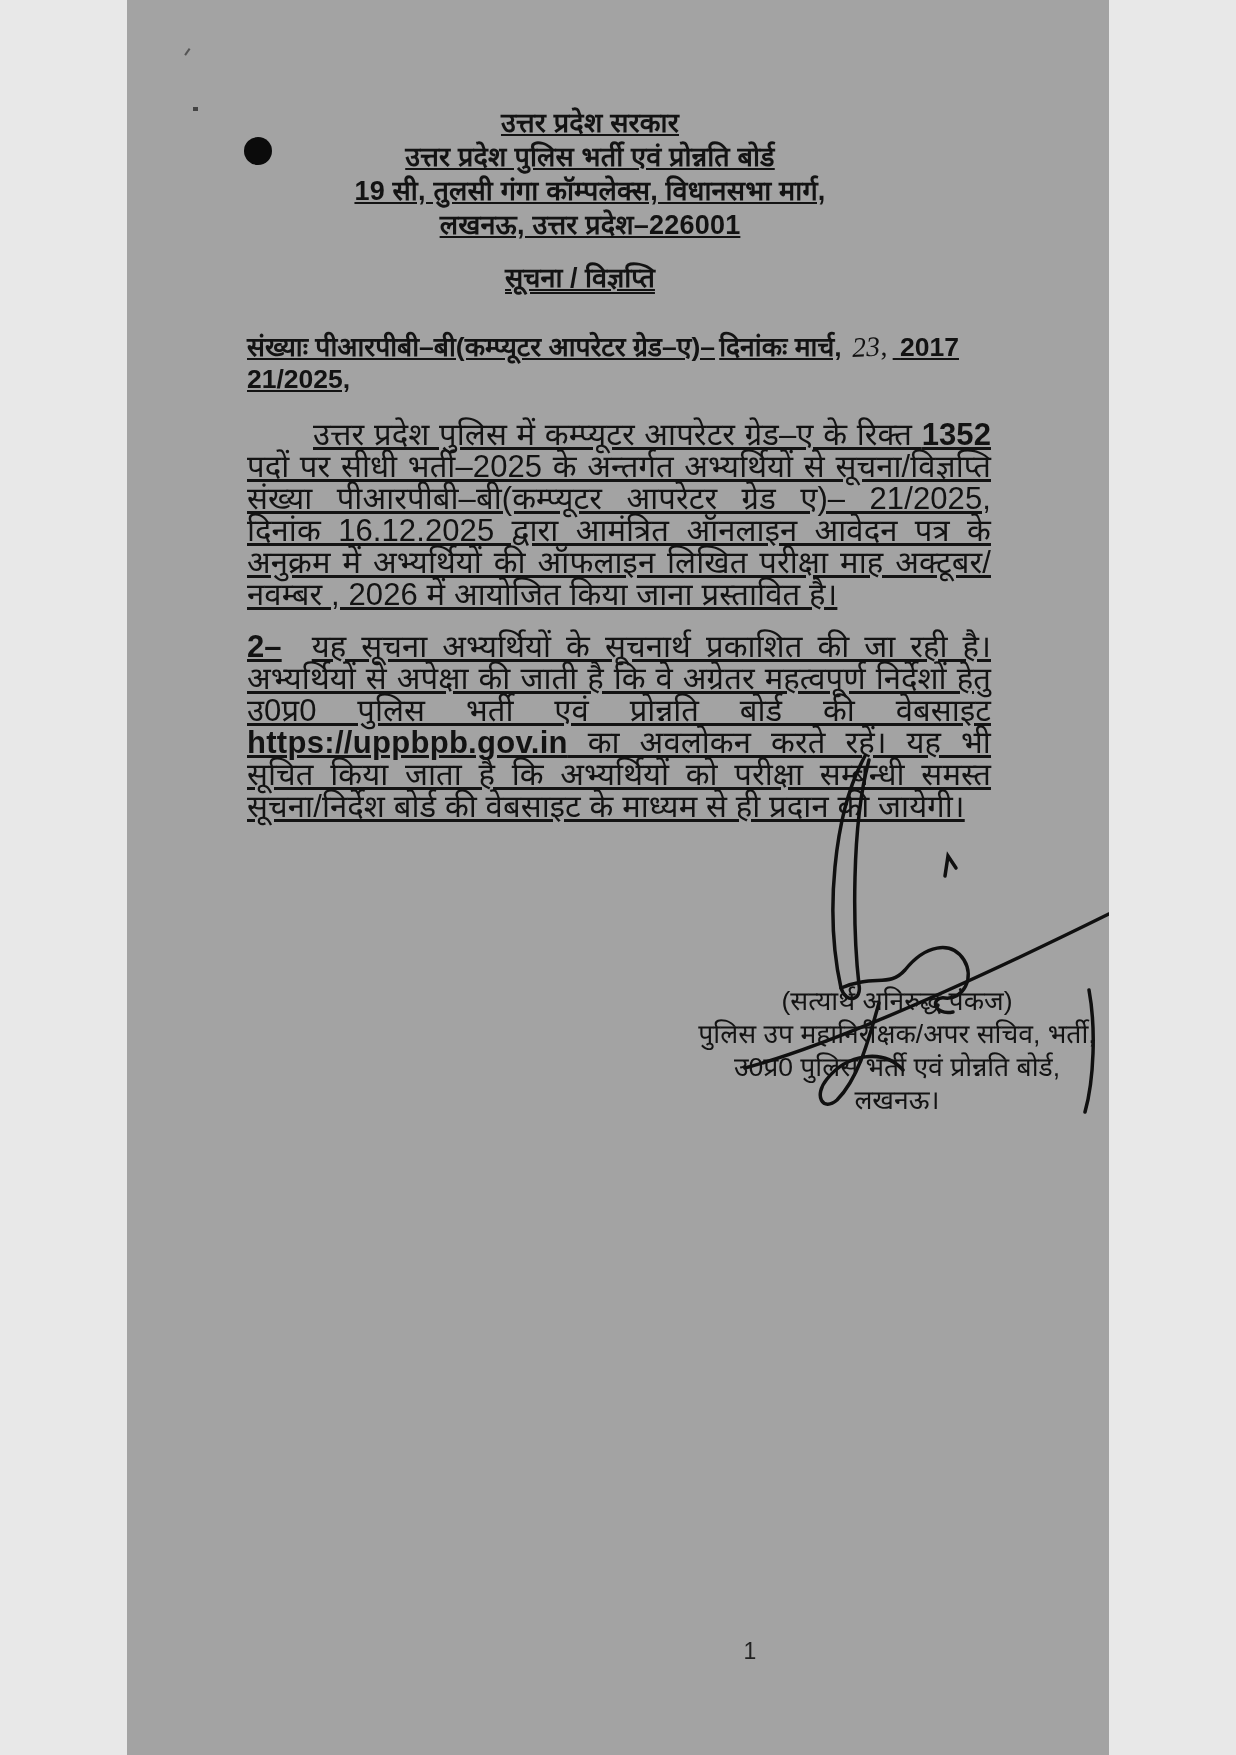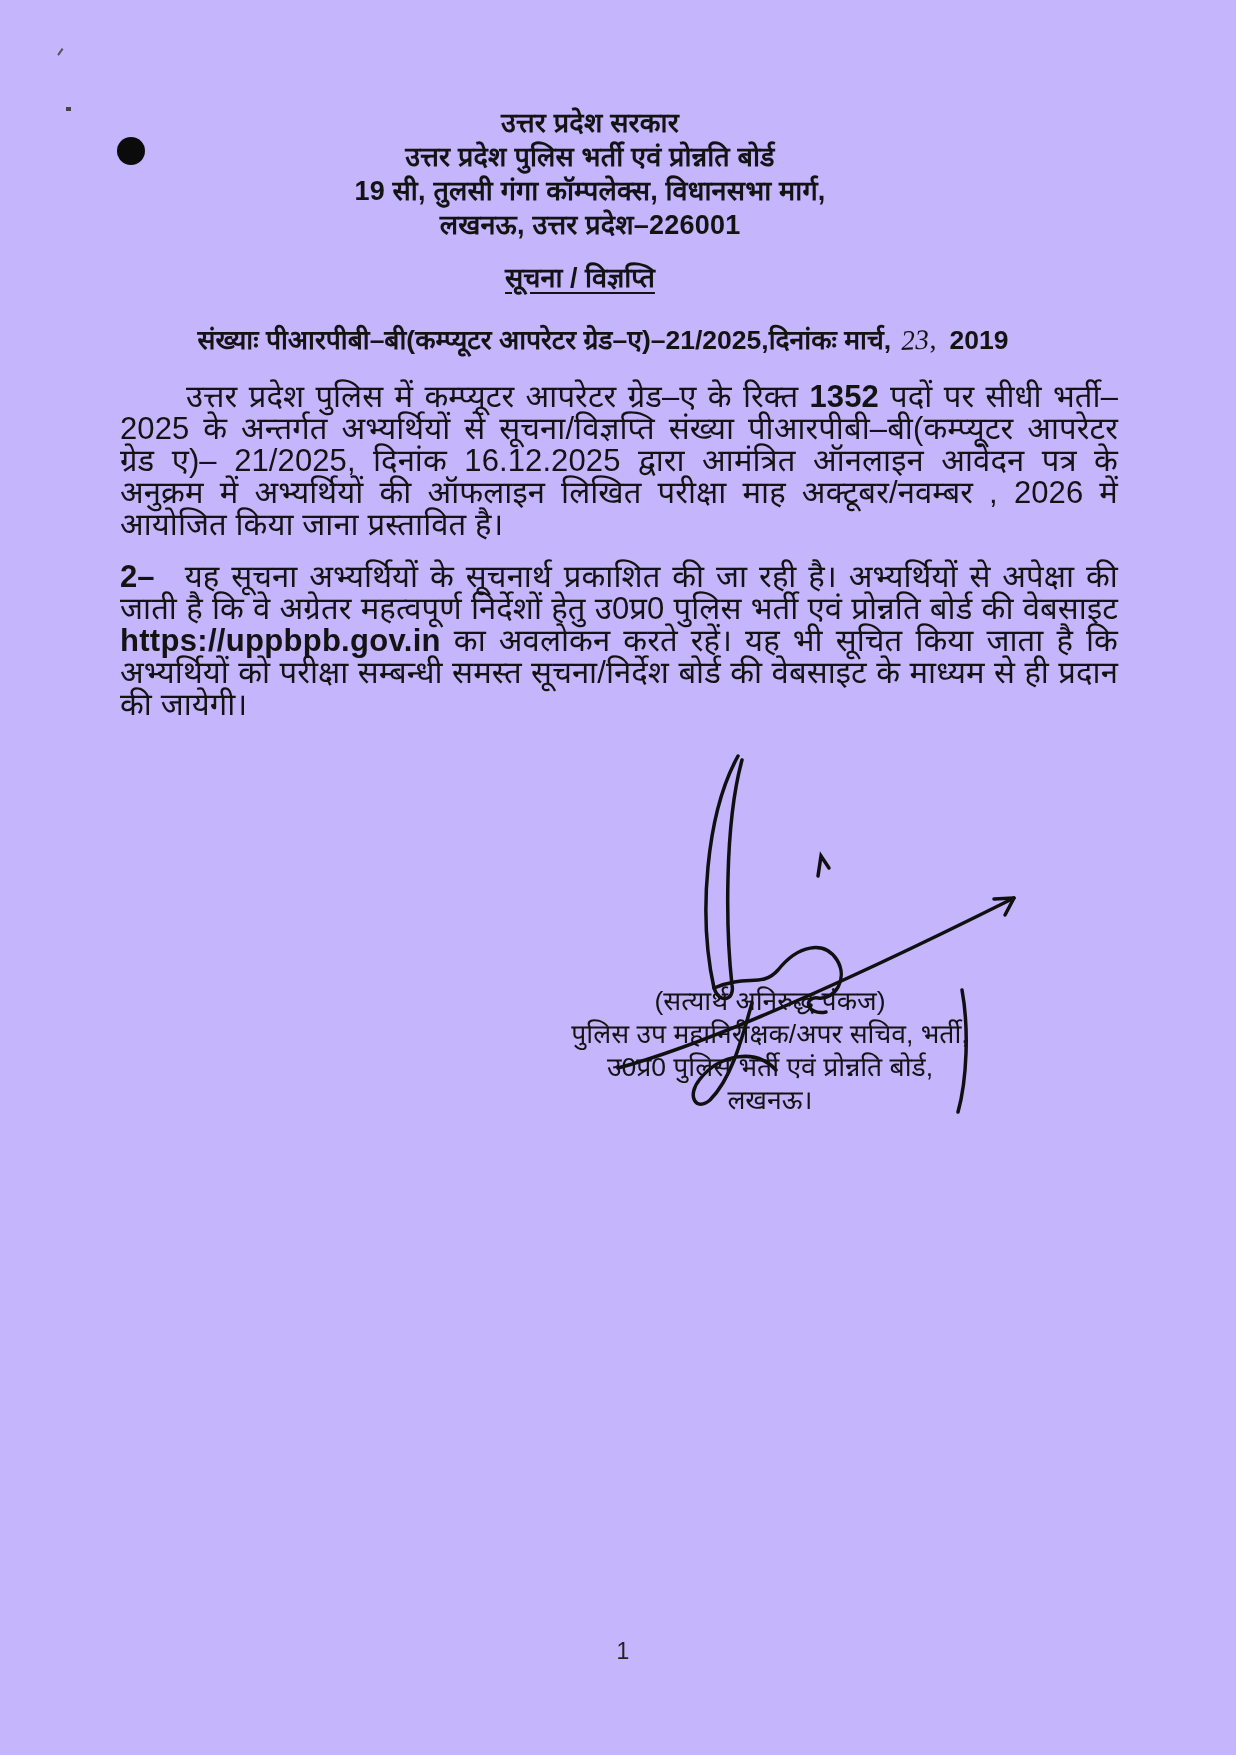--- a/index.html
+++ b/index.html
@@ -1,25 +1,26 @@
 <!DOCTYPE html>
 <html><head>
 <meta charset="utf-8">
 <style>
   * { margin: 0; padding: 0; box-sizing: border-box; }
   html, body { background: #e8e8e8; }
   .page {
     position: relative;
-    width: 1236px;
+    width: 982px;
     height: 1755px;
     margin: 0 auto;
-    background: #c4b5fd;
+    background: #a3a3a3;
     color: #131313;
     font-family: "Liberation Sans", "DejaVu Sans", sans-serif;
     overflow: hidden;
+    text-decoration: underline;
   }
   .punch-dot {
     position: absolute;
     left: 117px; top: 137px;
     width: 28px; height: 28px;
     background: #0b0b0b;
     border-radius: 50%;
   }
   .speck-1 {
     position: absolute; left: 59px; top: 49px;
@@ -53,21 +54,21 @@
   }
   .subject-block {
     margin-top: 18px;
     padding: 0 118px 0 120px;
     text-align: center;
     font-weight: bold;
     font-size: 27.5px;
     line-height: 40px;
   }
   .ref-line {
-    margin-top: 26px;
+    margin-top: 33px;
     padding: 0 150px 0 120px;
     display: flex;
     justify-content: center;
     align-items: baseline;
     font-weight: bold;
     font-size: 26.5px;
   }
   .ref-date { white-space: nowrap; }
   .hand-number {
     display: inline-block;
@@ -130,21 +131,21 @@
 
   <div class="notice-title">
     <span>सूचना / विज्ञप्ति</span>
   </div>
 
   <div class="subject-block">
   </div>
 
   <div class="ref-line">
     <span>संख्याः पीआरपीबी–बी(कम्प्यूटर आपरेटर ग्रेड–ए)–21/2025,</span>
-    <span class="ref-date"><span>दिनांकः मार्च,</span><span class="hand-number">23,</span> <span>2019</span></span>
+    <span class="ref-date"><span>दिनांकः मार्च,</span><span class="hand-number">23,</span> <span>2017</span></span>
   </div>
 
   <p class="body-para para-1"><span>उत्तर प्रदेश पुलिस में कम्प्यूटर आपरेटर ग्रेड–ए के रिक्त </span><span class="bold-seg">1352</span><span> पदों पर सीधी भर्ती–2025 के अन्तर्गत अभ्यर्थियों से सूचना/विज्ञप्ति संख्या पीआरपीबी–बी(कम्प्यूटर आपरेटर ग्रेड ए)– 21/2025, दिनांक 16.12.2025 द्वारा आमंत्रित ऑनलाइन आवेदन पत्र के अनुक्रम में अभ्यर्थियों की ऑफलाइन लिखित परीक्षा माह अक्टूबर/नवम्बर , 2026 में आयोजित किया जाना प्रस्तावित है।</span></p>
 
   <p class="body-para para-2"><span class="para-num">2–</span><span>यह सूचना अभ्यर्थियों के सूचनार्थ प्रकाशित की जा रही है। अभ्यर्थियों से अपेक्षा की जाती है कि वे अग्रेतर महत्वपूर्ण निर्देशों हेतु उ0प्र0 पुलिस भर्ती एवं प्रोन्नति बोर्ड की वेबसाइट </span><span class="url-seg">https://uppbpb.gov.in</span><span> का अवलोकन करते रहें। यह भी सूचित किया जाता है कि अभ्यर्थियों को परीक्षा सम्बन्धी समस्त सूचना/निर्देश बोर्ड की वेबसाइट के माध्यम से ही प्रदान की जायेगी।</span></p>
 
   <svg class="signature-svg" width="450" height="372" viewBox="0 0 450 372" fill="none">
     <g stroke="#101010" stroke-width="3.5" fill="none" stroke-linecap="round">
       <path d="M 148 8 C 116 66, 108 168, 124 240 C 129 256, 145 253, 142 237 C 136 184, 134 78, 152 12"></path>
       <path d="M 228 128 l 3 -20 l 8 12"></path>

